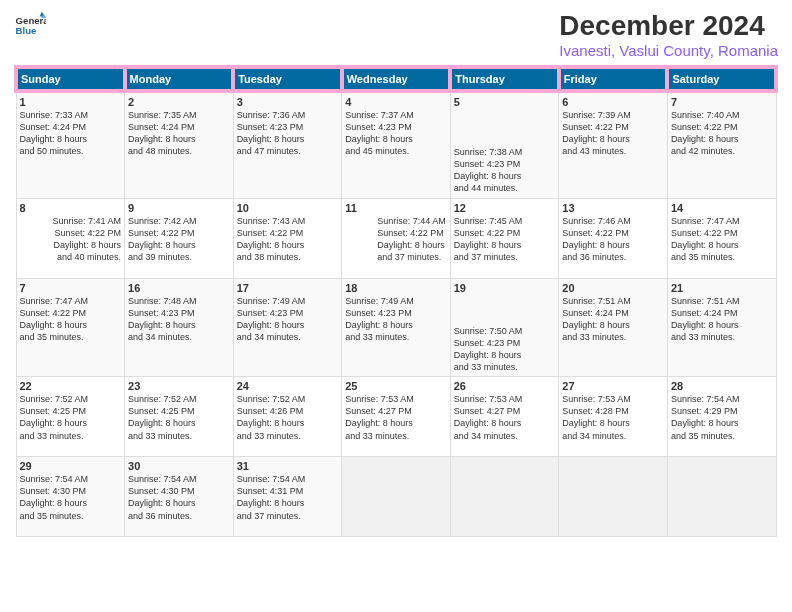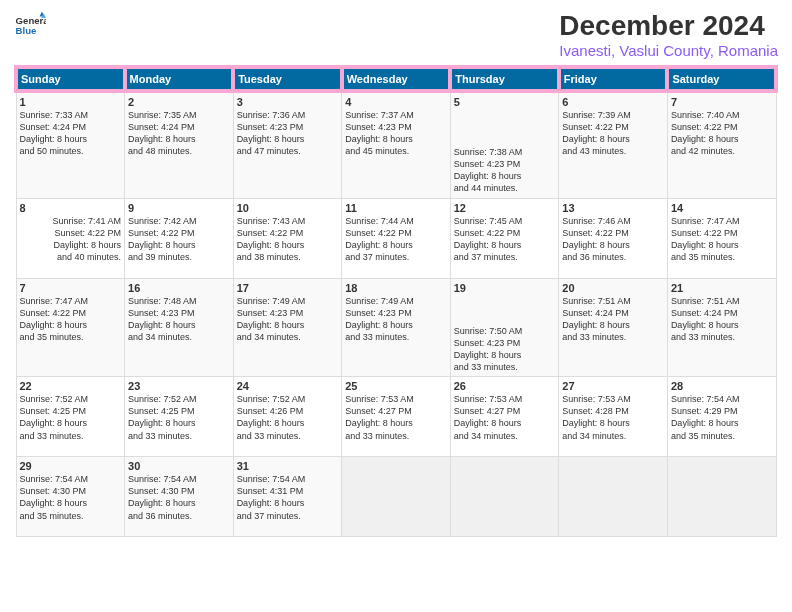--- a/index.html
+++ b/index.html
@@ -183,21 +183,21 @@
           </td>
           <td>
             <span class="day-num">10</span>
             <div class="cell-text" style="white-space: pre-line;">Sunrise: 7:43 AM
 Sunset: 4:22 PM
 Daylight: 8 hours
 and 38 minutes.</div>
           </td>
           <td>
             <span class="day-num">11</span>
-            <div class="cell-text" style="white-space: pre-line;">Sunrise: 7:44 AM
+            <div class="cell-text" style="white-space: pre-line; margin-left: 32px;">Sunrise: 7:44 AM
 Sunset: 4:22 PM
 Daylight: 8 hours
 and 37 minutes.</div>
           </td>
           <td>
             <span class="day-num">12</span>
             <div class="cell-text" style="white-space: pre-line;">Sunrise: 7:45 AM
 Sunset: 4:22 PM
 Daylight: 8 hours
 and 37 minutes.</div>

